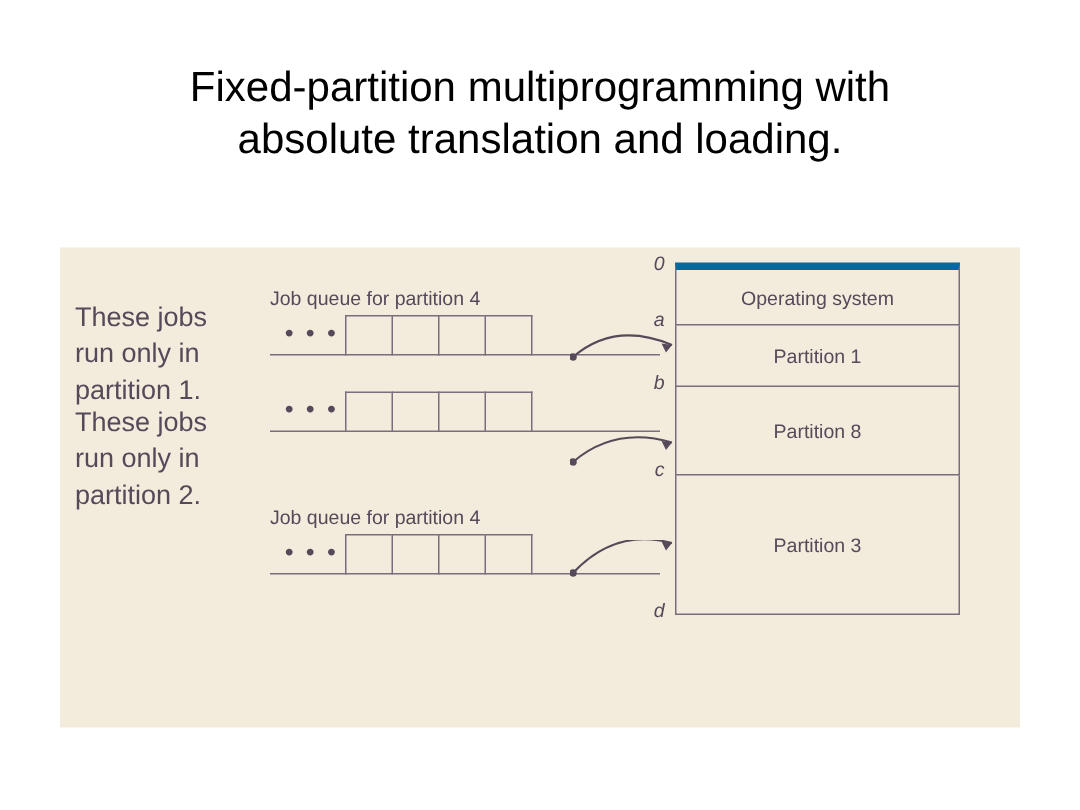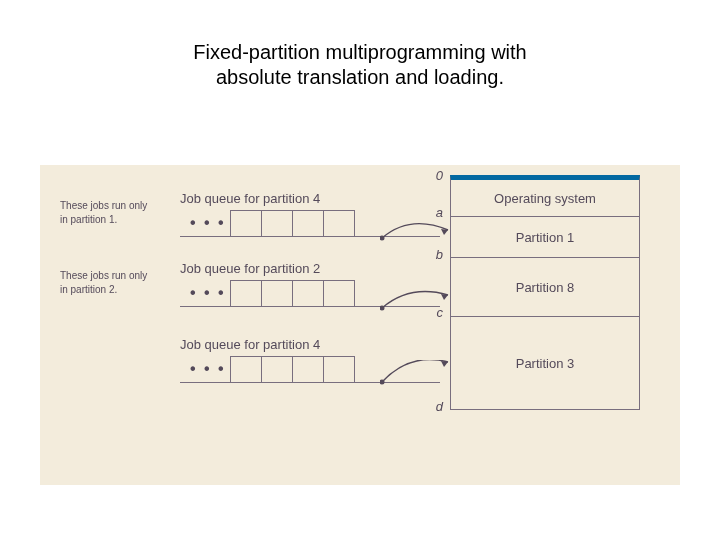--- a/index.html
+++ b/index.html
@@ -1,31 +1,31 @@
 <!DOCTYPE html>
 <html><head>
 <meta charset="utf-8">
 <style>
   html,body{margin:0;padding:0;width:720px;height:540px;background:#fff;font-family:Arial,Helvetica,sans-serif}
   .slide{width:720px;height:540px;position:relative}
-  .title{position:absolute;top:40px;left:0;right:0;text-align:center;font-size:20px;color:#000;line-height:1.25}
+  .title{position:absolute;top:40px;left:0;right:0;text-align:center;font-size:28px;color:#000;line-height:1.25}
   .diagram{position:absolute;top:165px;left:40px;right:40px;height:320px;background:#f3ecdc}
   .diagram *{font-family:'Segoe UI',Arial,sans-serif;color:#544a5a;font-size:13px}
   
   .mem{position:absolute;top:10px;right:40px;width:190px}
   .membox{border:1px solid #786e7e;border-top:none;text-align:center;display:flex;align-items:center;justify-content:center}
   .membox:first-child{border-top:5px solid #0369a1}
   .os{height:36px}
   .p1{height:40px}
   .p2{height:58px}
   .p3{height:92px}
   
   .addr{position:absolute;right:237px;font-style:italic;font-size:13px}
   
-  .note{position:absolute;left:20px;width:95px;font-size:10px;line-height:1.35}
+  .note{position:absolute;left:10px;width:95px;font-size:18px;line-height:1.35}
   
   .queue{position:absolute;left:140px;width:230px}
   .qlabel{font-size:13px;margin-bottom:4px}
   .qrow{position:relative;height:28px}
   .qrow .dots{position:absolute;left:10px;top:4px;font-weight:bold;font-size:16px;letter-spacing:2px}
   .qrow .cells{position:absolute;left:50px;top:0;height:26px;display:flex}
   .qrow .base{position:absolute;left:0;right:-30px;top:26px;height:0;border-top:1px solid #786e7e}
   .cell{width:30px;height:26px;border:1px solid #786e7e;border-bottom:none;border-right:none}
   .cell:last-child{border-right:1px solid #786e7e}
   
@@ -66,21 +66,20 @@
           <div class="cell"></div>
           <div class="cell"></div>
           <div class="cell"></div>
           <div class="cell"></div>
         </div>
         <div class="base"></div>
       </div>
     </div>
 
     <div class="queue" style="top:96px">
-      <div class="qlabel">Job queue for partition 2</div>
       <div class="qrow">
         <span class="dots">• • •</span>
         <div class="cells">
           <div class="cell"></div>
           <div class="cell"></div>
           <div class="cell"></div>
           <div class="cell"></div>
         </div>
         <div class="base"></div>
       </div>

